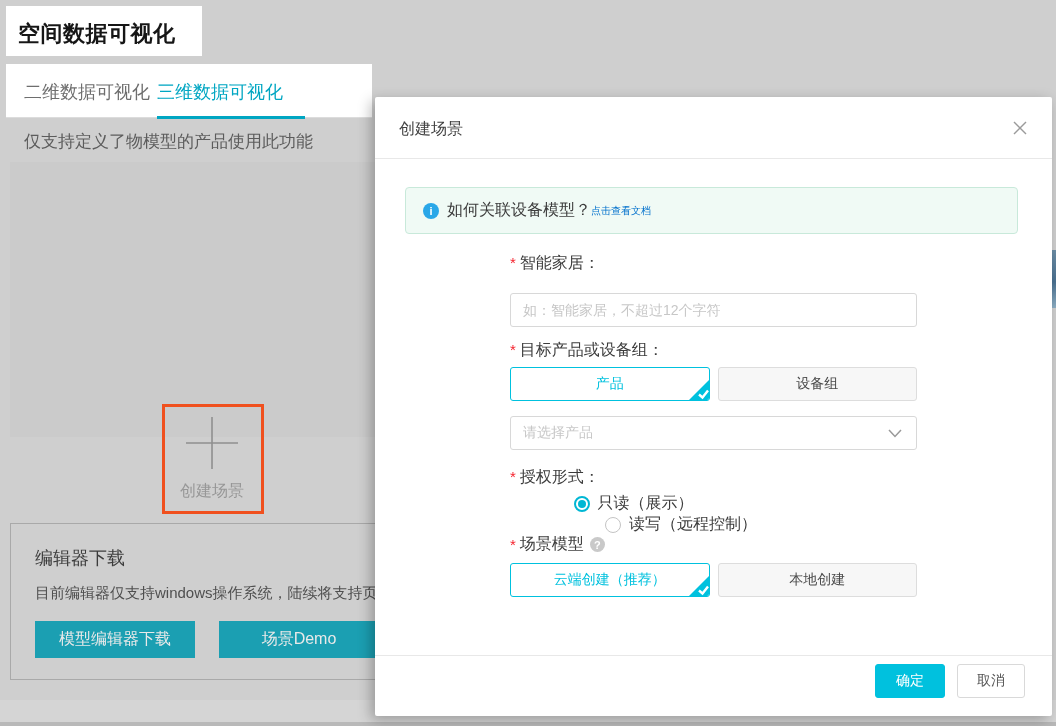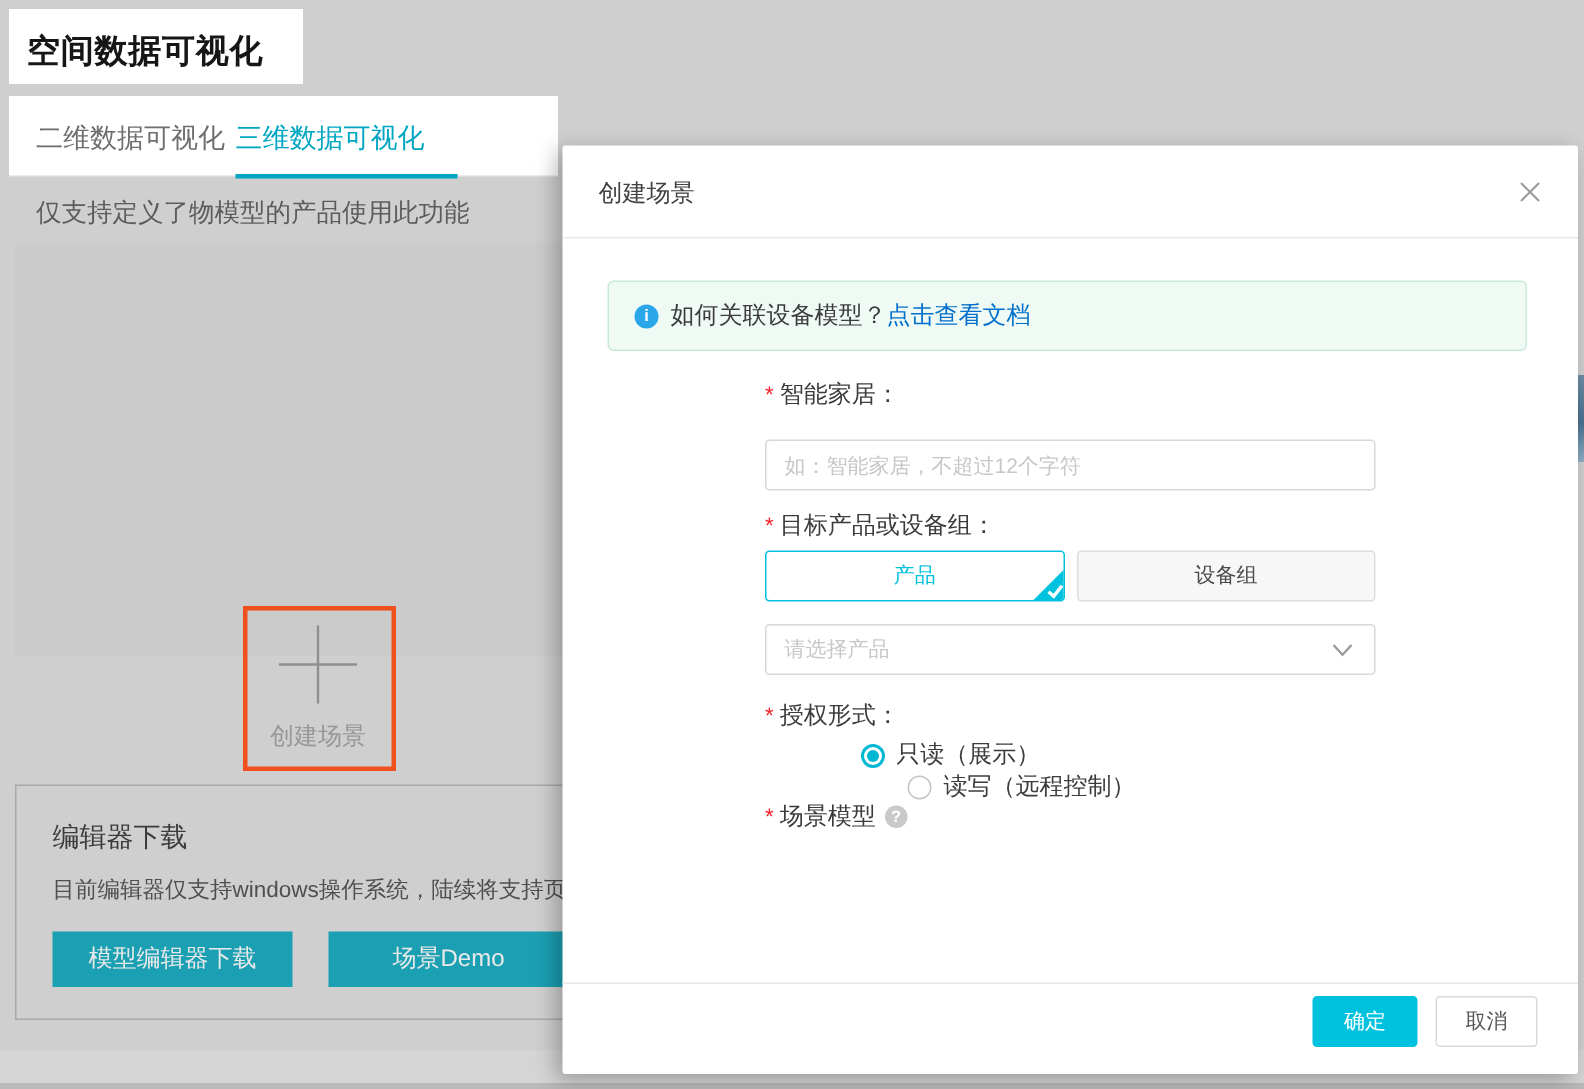--- a/index.html
+++ b/index.html
@@ -46,21 +46,21 @@
   
   .modal{position:absolute;left:375px;top:97px;width:677px;height:619px;background:#fff;border-radius:2px;box-shadow:-4px 4px 14px rgba(0,0,0,.28);}
   .modal-header{position:relative;height:62px;border-bottom:1px solid #e8e8e8;}
   .modal-title{position:absolute;left:24px;top:22px;font-size:16px;color:#424242;}
   .close-btn{position:absolute;right:24px;top:23px;width:16px;height:16px;cursor:pointer;}
   .close-btn svg{display:block;}
 
   .banner{position:absolute;left:30px;top:90px;width:613px;height:47px;background:#f0faf5;border:1px solid #c8e9da;border-radius:4px;display:flex;align-items:center;padding-left:17px;}
   .info-icon{width:16px;height:16px;border-radius:50%;background:#2aa7e8;color:#fff;font-size:11px;font-weight:bold;display:flex;align-items:center;justify-content:center;flex:0 0 16px;font-style:normal;}
   .banner-text{margin-left:8px;font-size:16px;color:#3c3c3c;white-space:nowrap;}
-  .banner-link{font-size:16px;color:var(--link);cursor:pointer;white-space:nowrap;}
+  .banner-link{font-size:10px;color:var(--link);cursor:pointer;white-space:nowrap;}
 
   .f-label{position:absolute;left:135px;font-size:16px;color:#3c3c3c;white-space:nowrap;}
   .f-label .ast{color:var(--asterisk);margin-right:4px;font-size:15px;}
   .lbl-name{top:156px;}
   .lbl-target{top:243px;}
   .lbl-auth{top:370px;}
   .lbl-model{top:437px;display:flex;align-items:center;}
   .help-icon{width:15px;height:15px;border-radius:50%;background:#c9c9c9;color:#fff;font-size:11px;font-weight:bold;display:inline-flex;align-items:center;justify-content:center;margin-left:6px;cursor:pointer;}
 
   .text-input{position:absolute;left:135px;top:189px;width:407px;height:34px;border:1px solid #d8d8d8;border-radius:3px;padding:8px 12px;font-size:14px;color:#333;font-family:inherit;outline:none;margin-top:7px;}
@@ -188,20 +188,32 @@
         <span class="radio-circle off"></span>
         <span class="radio-label">读写（远程控制）</span>
       </div>
     </div>
 
     <div class="f-label lbl-model">
       <span class="ast">*</span>
         <span>场景模型</span>
       <span class="help-icon">?</span>
     </div>
+    <div class="toggle-row toggle-row-2">
+      <div class="toggle-btn selected">
+        <span>云端创建（推荐）</span>
+        <svg class="corner-check" viewBox="0 0 22 22">
+          <polygon points="22,0 22,22 0,22" fill="#00c1de"></polygon>
+          <polyline points="11,15.5 14.5,18.5 20,11.5" fill="none" stroke="#fff" stroke-width="2.4"></polyline>
+        </svg>
+      </div>
+      <div class="toggle-btn unselected">
+        <span>本地创建</span>
+      </div>
+    </div>
 
     <div class="modal-footer">
       <button class="btn btn-ok">确定</button>
       <button class="btn btn-cancel">取消</button>
     </div>
 
   </div>
 </div>
 
 </body></html>

